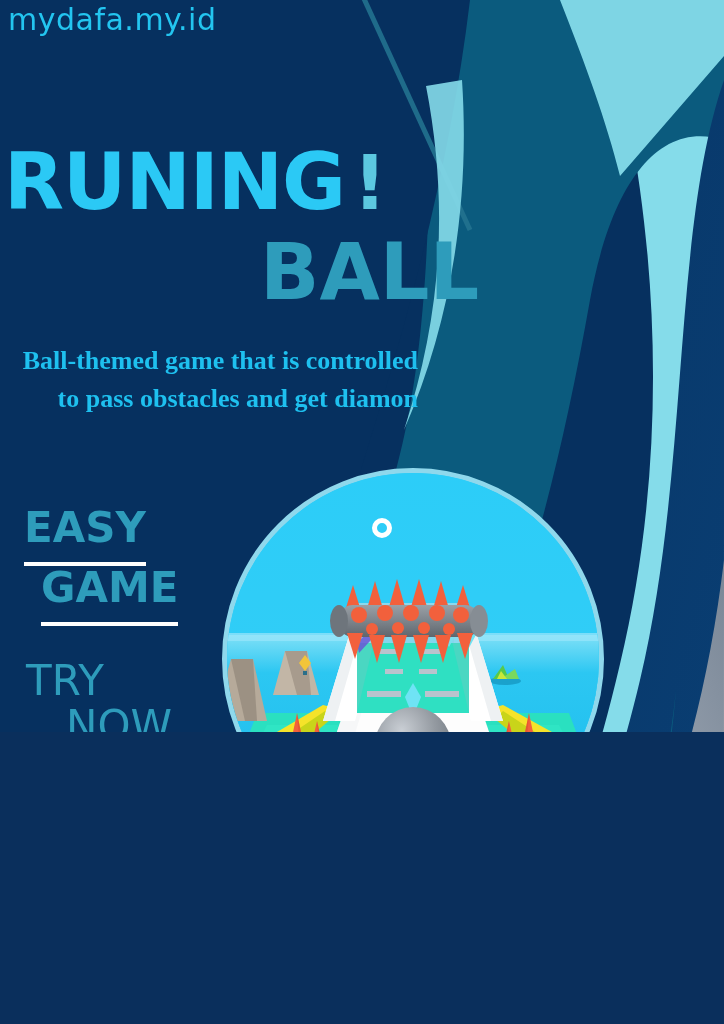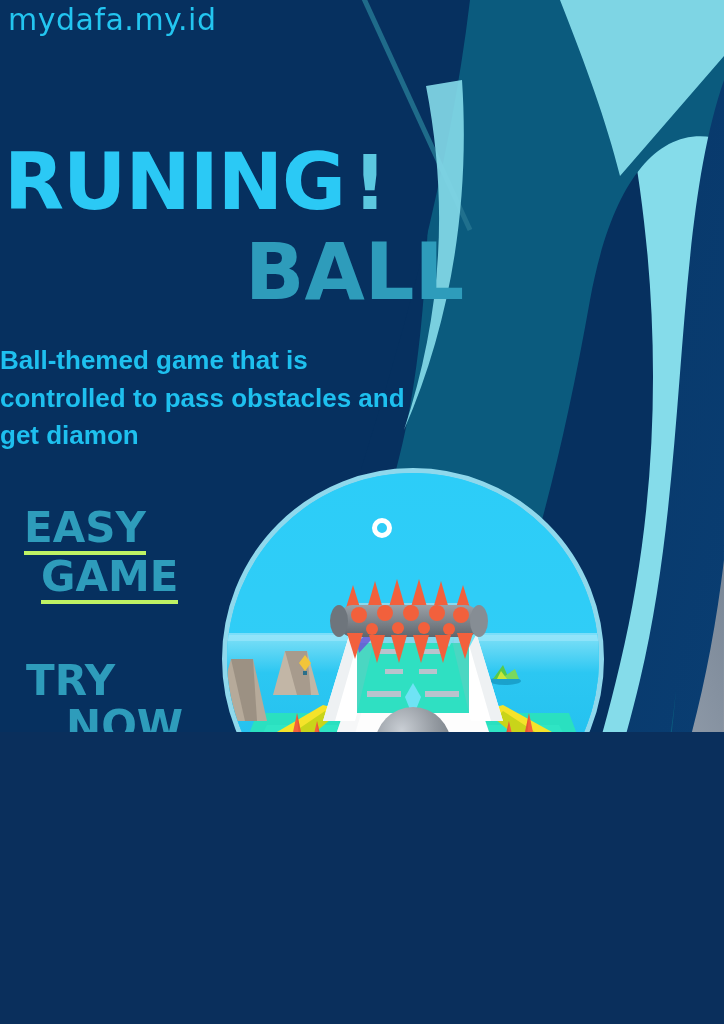--- a/index.html
+++ b/index.html
@@ -33,49 +33,49 @@
     letter-spacing:-1px; line-height:1;
     color:#2bc9f5;
     font-family:"DejaVu Sans", sans-serif;
     white-space:nowrap;
     text-align:center;
   }
   .title-runing .bang {
     color:#5cc8e0; font-size:74px; margin-left:8px;
   }
   .title-ball {
-    position:absolute; left:245px; top:233px;
+    position:absolute; left:260px; top:233px;
     font-size:78px; font-weight:bold;
     letter-spacing:0px; line-height:1;
     color:#2e9cbb;
     font-family:"DejaVu Sans", sans-serif;
     white-space:nowrap;
   }
   .desc {
     position:absolute; left:0px; top:342px;
-    width:418px; text-align:left;
+    width:418px; text-align:right;
     font-size:26px; font-weight:bold; line-height:1.45;
     color:#1ec0ef;
-    font-family:Liberation Sans, sans-serif;
+    font-family:Liberation Serif, serif;
   }
   .easy-game {
     position:absolute; left:24px; top:506px;
     font-size:42px; font-weight:bold; line-height:1.05;
     color:#2e9cbb; letter-spacing:0px;
     font-family:"DejaVu Sans", sans-serif;
   }
   .easy-game span {
     display:block;
-    border-bottom:4px solid #bef264;
-    padding-bottom:1px; width:max-content;
+    border-bottom:4px solid #ffffff;
+    padding-bottom:12px; width:max-content;
   }
   .easy-game span.w2 { margin-left:17px; }
   .try-now {
     position:absolute; left:26px; top:658px;
-    font-size:42px; font-weight:bold; line-height:1.08;
+    font-size:42px; font-weight:normal; line-height:1.08;
     color:#2e9cbb;
     font-family:"DejaVu Sans", sans-serif;
   }
   .try-now .now { display:block; margin-left:40px; }
 
   .scan-word {
     position:absolute; left:205px; top:783px;
     font-size:26px; font-weight:500; letter-spacing:2px;
     color:#eaf7fb;
     font-family:"DejaVu Sans", sans-serif;

